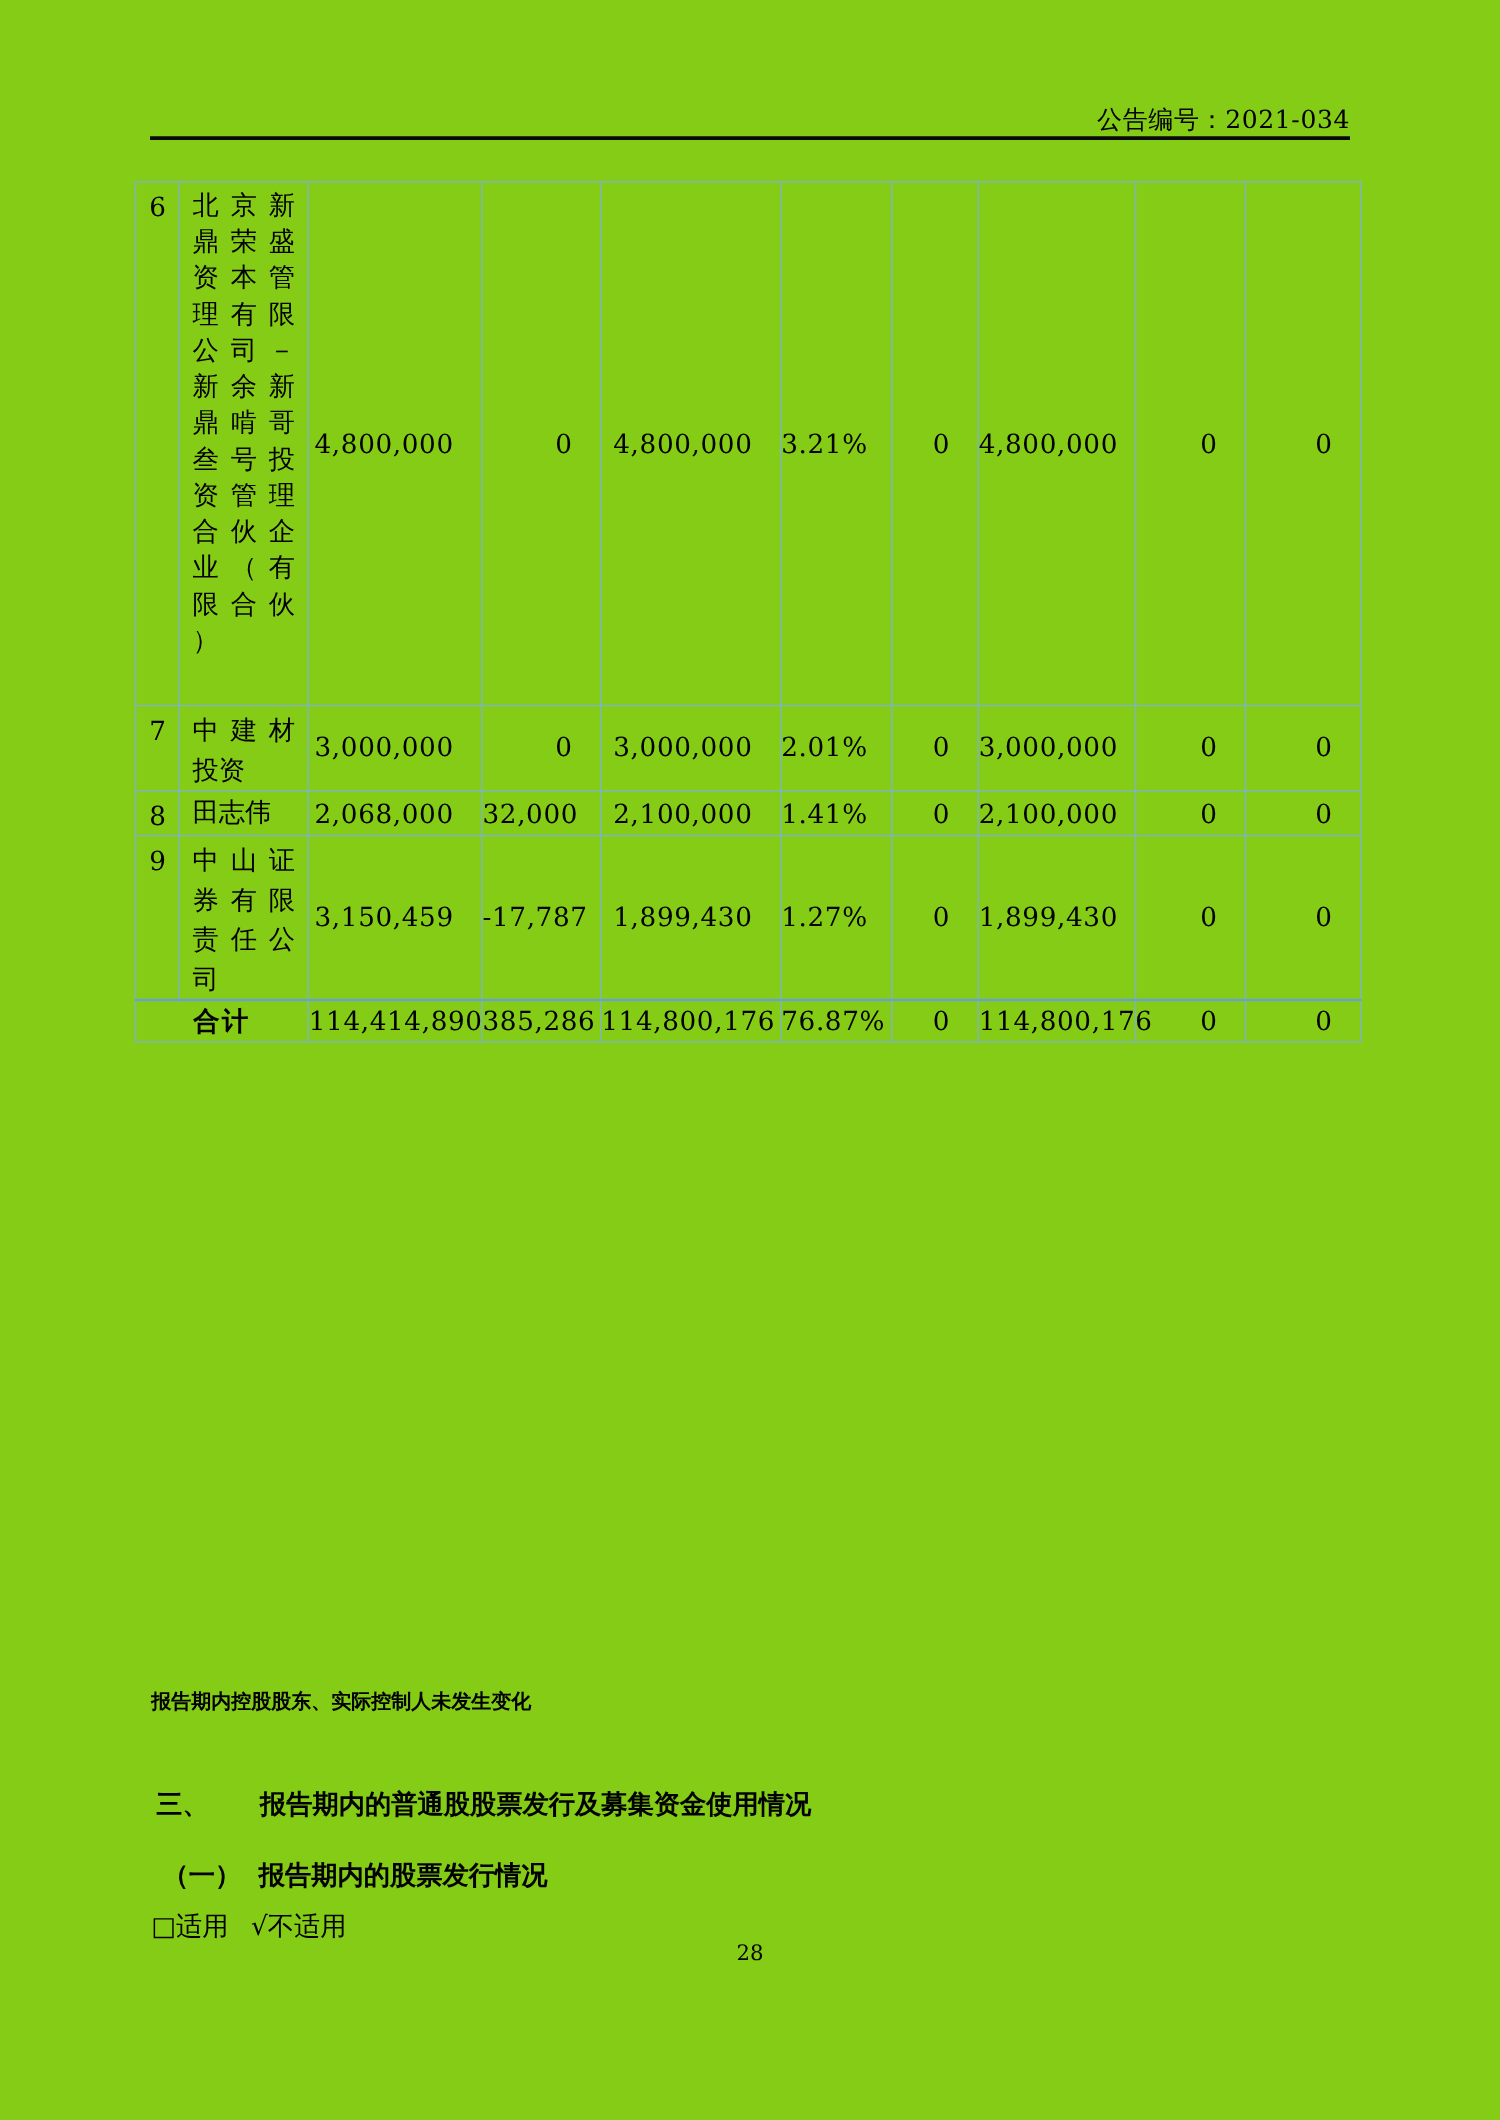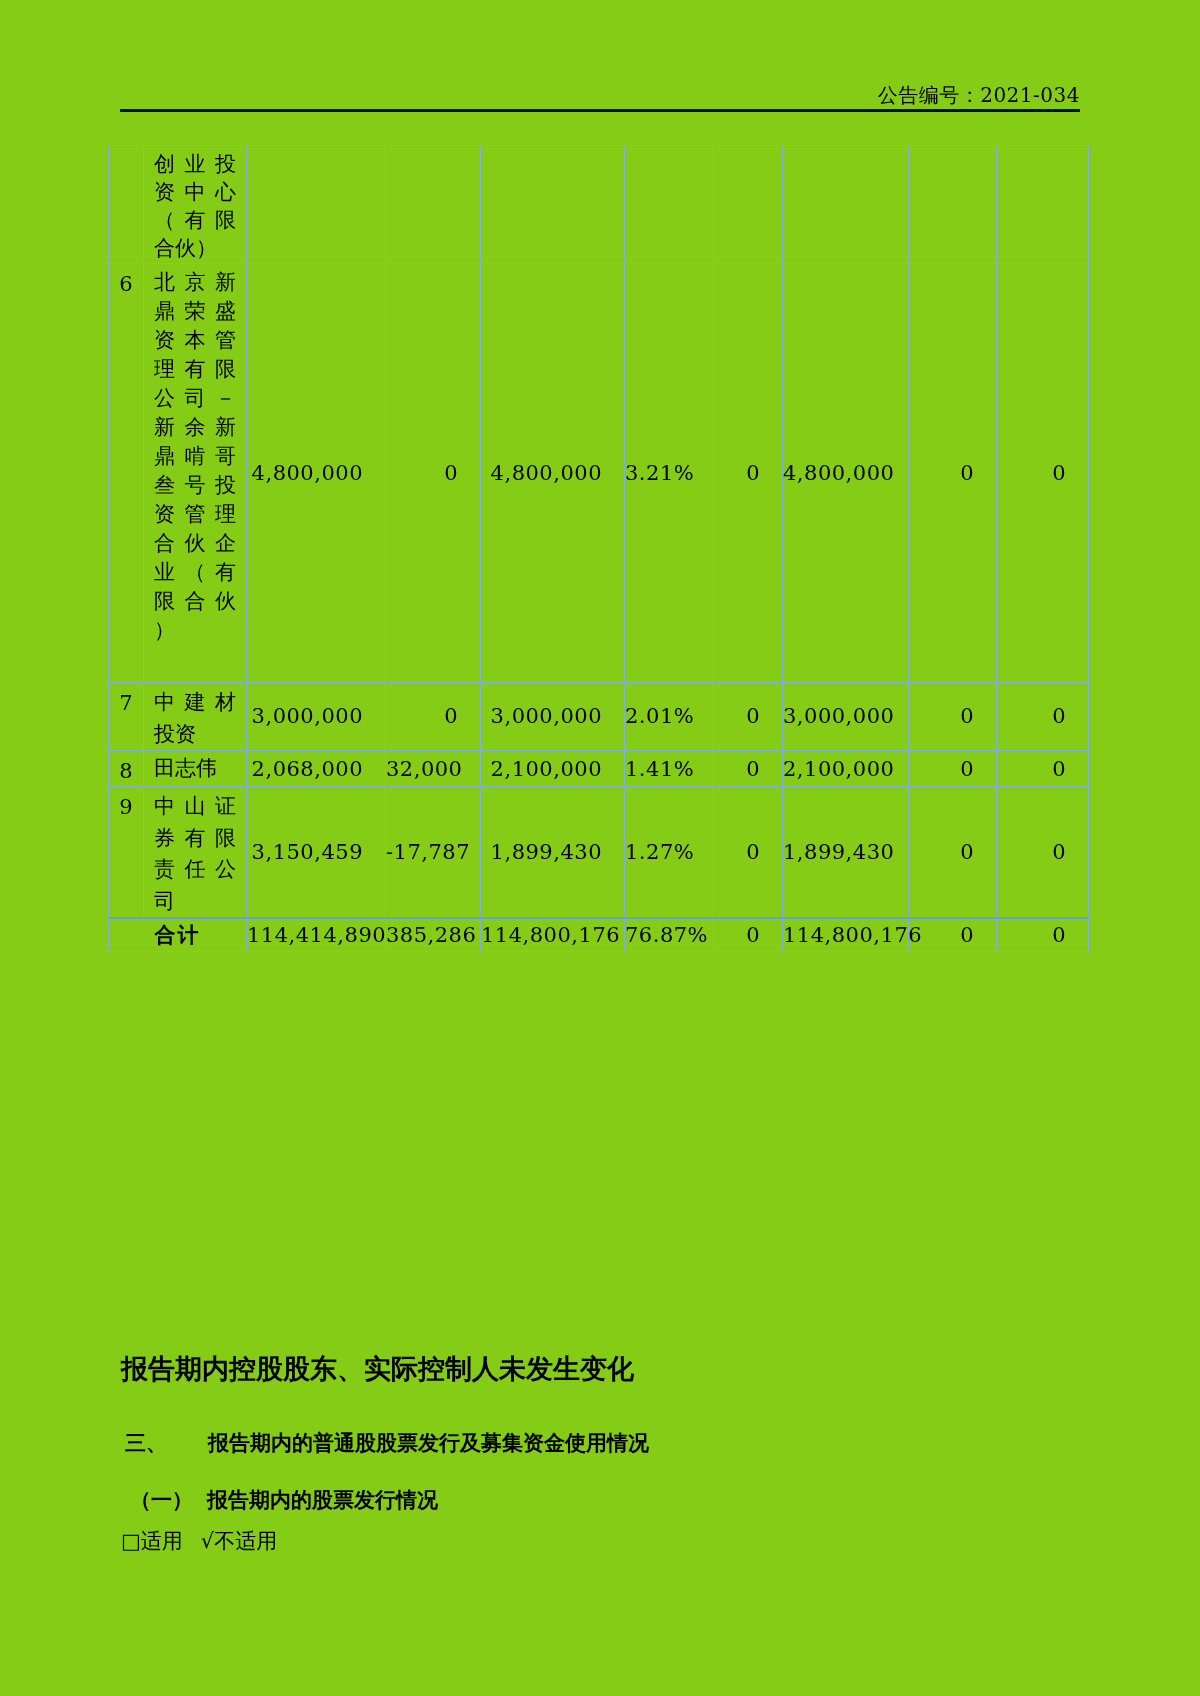--- a/index.html
+++ b/index.html
@@ -57,21 +57,21 @@
   .heading .h-label { display:inline-block; }
   .heading-2 { top:1304px; }
   .heading-2 .h-label { width:83px; }
   .heading-3 { top:1429px; }
   .heading-3 .h-label { width:83px; }
   .heading-4 { top:1486px; left:130px; }
   .heading-4 .h-label { width:77px; }
   .sub-statement {
     position:absolute; left:121px; top:1351px;
     font-family:"DejaVu Sans","Liberation Sans",sans-serif;
-    font-weight:bold; font-size:27px; white-space:nowrap;
+    font-weight:bold; font-size:16px; white-space:nowrap;
   }
   .apply-line {
     position:absolute; left:121px; top:1527px;
     font-family:"DejaVu Sans","Liberation Sans",sans-serif;
     font-size:21px; white-space:nowrap;
   }
   .apply-line .not-applicable { margin-left:18px; }
   .page-number {
     position:absolute; left:0; top:1553px; width:100%;
     text-align:center; font-size:17px;
@@ -92,32 +92,20 @@
         <col style="width:139px">
       <col style="width:95px">
         <col style="width:144px">
         <col style="width:89px">
       <col style="width:69px">
         <col style="width:126px">
         <col style="width:88px">
       <col style="width:92px">
     </colgroup>
     <tbody>
-        <tr style="height: 118px;">
-          <td class="seq-cell"></td>
-          <td class="name-cell" style="line-height: 28px;">创业投资中心（有限合伙）</td>
-          <td class="value-cell"></td>
-          <td class="value-cell"></td>
-          <td class="value-cell"></td>
-          <td class="value-cell"></td>
-          <td class="value-cell"></td>
-          <td class="value-cell"></td>
-          <td class="value-cell"></td>
-          <td class="value-cell"></td>
-        </tr>
         <tr style="height: 419px;">
           <td class="seq-cell">6</td>
           <td class="name-cell" style="line-height: 29px;">北京新鼎荣盛资本管理有限公司－新余新鼎啃哥叁号投资管理合伙企业（有限合伙）</td>
           <td class="value-cell">4,800,000</td>
           <td class="value-cell">0</td>
           <td class="value-cell">4,800,000</td>
           <td class="value-cell">3.21%</td>
           <td class="value-cell">0</td>
           <td class="value-cell">4,800,000</td>
           <td class="value-cell">0</td>
@@ -181,14 +169,15 @@
   </div>
 
   <div class="heading heading-4">
     <span class="h-label">（一）</span><span class="h-title">报告期内的股票发行情况</span>
   </div>
 
   <div class="apply-line">
     <span class="applicable">□适用</span><span class="not-applicable">√不适用</span>
   </div>
 
+  <div class="page-number">28</div>
 
 </div>
 
 </body></html>

